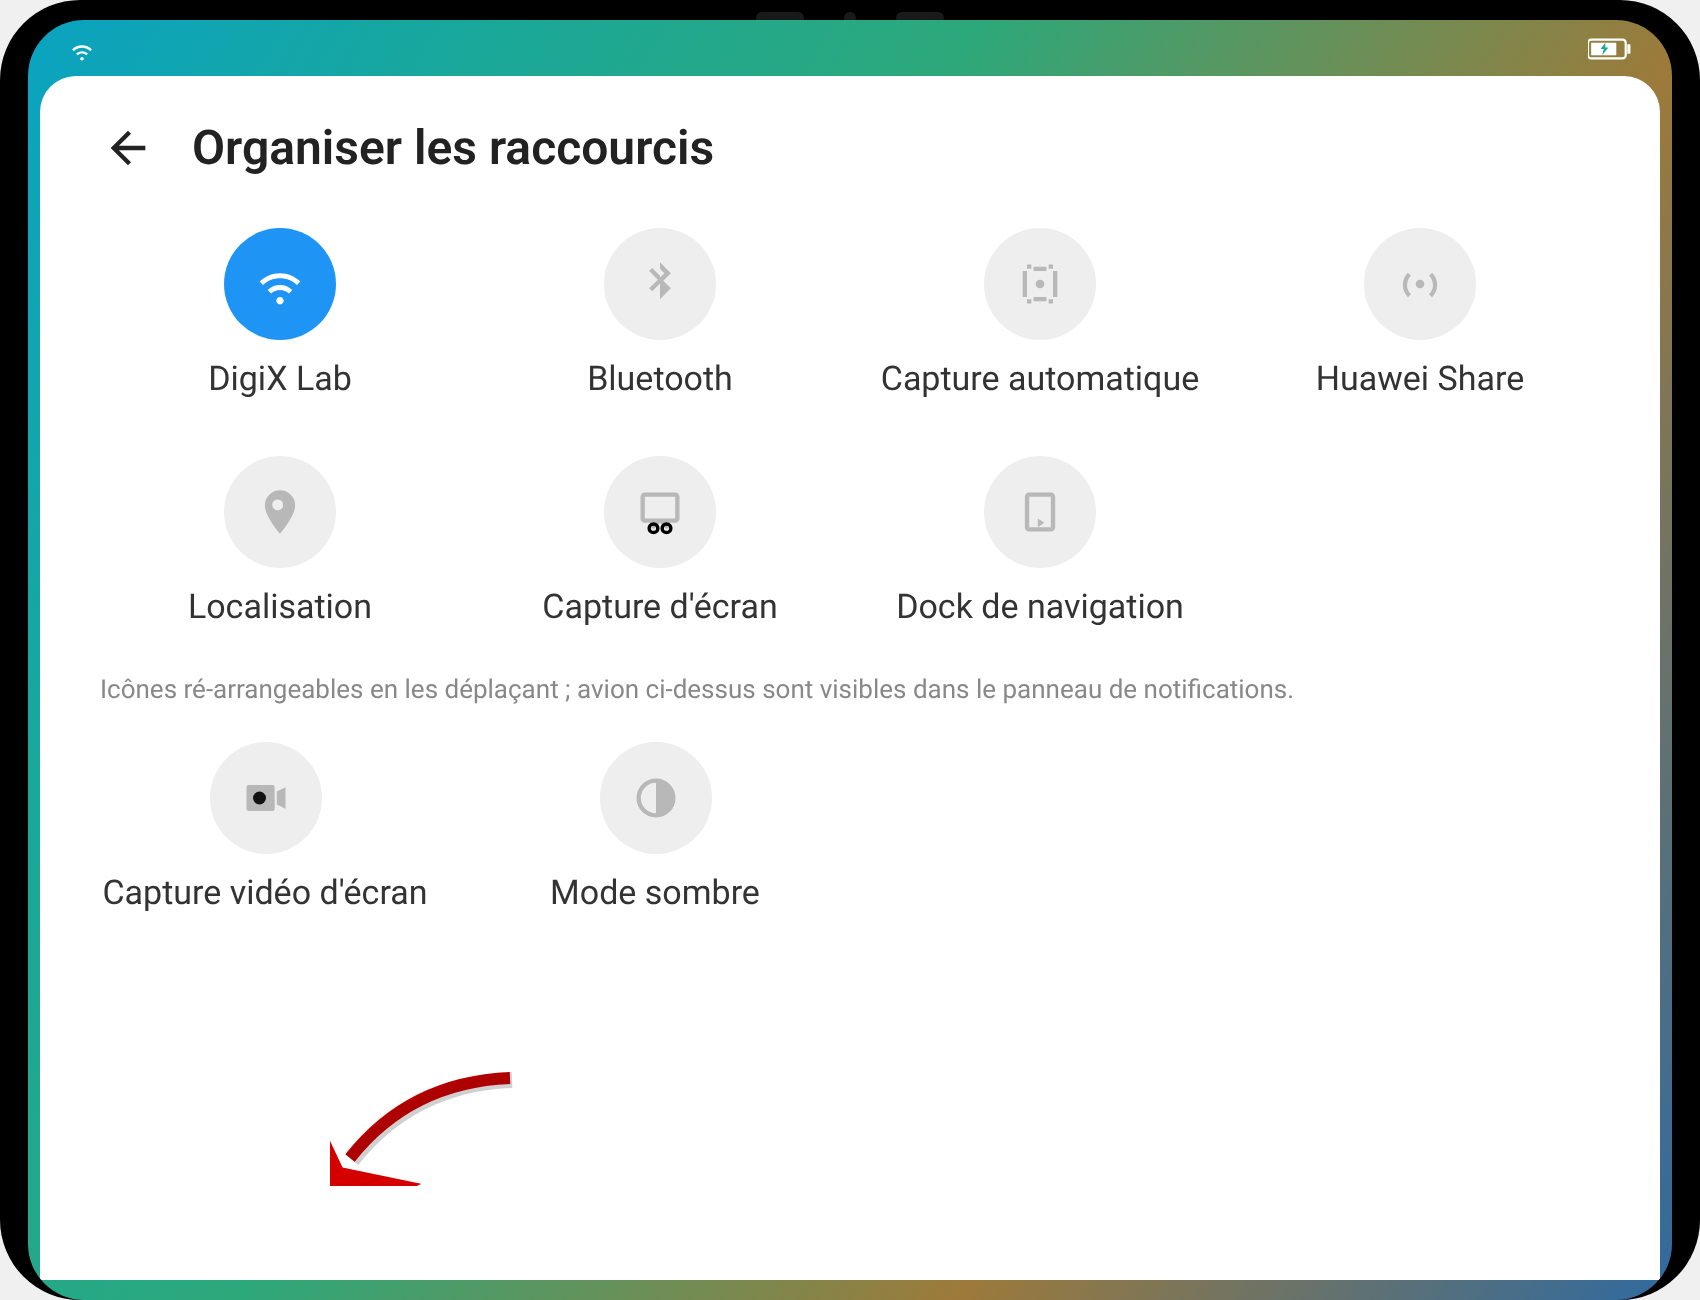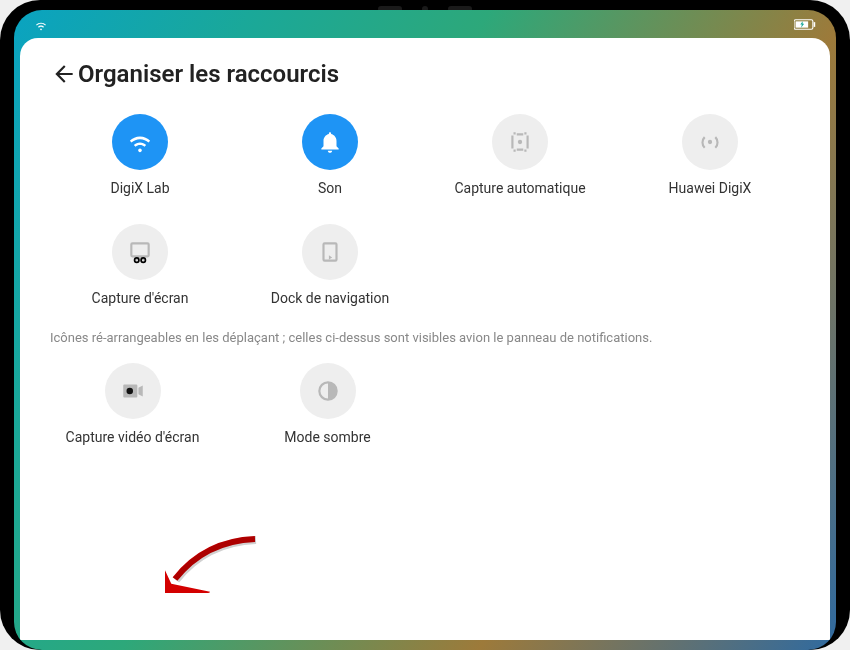--- a/index.html
+++ b/index.html
@@ -49,20 +49,21 @@
     border-radius: 18px 18px 0 0;
     height: calc(100% - 26px);
     margin-top: 2px;
     padding: 22px 30px 0 30px;
     overflow:hidden;
     position:relative;
   }
   .panel-header {
     display:flex;
     align-items:center;
+    gap: 18px;
     margin-bottom: 26px;
   }
   .panel-header h1 {
     font-size: 24px;
     font-weight: 600;
     color:#222;
   }
   .back-btn {
     width:28px; height:28px;
     display:flex; align-items:center; justify-content:center;
@@ -85,21 +86,21 @@
   .tile-icon {
     width:56px; height:56px;
     border-radius:50%;
     background:#eeeeee;
     display:flex; align-items:center; justify-content:center;
   }
   .tile-icon.active { background:#1e94f5; }
   .tile-icon svg { width:26px; height:26px; fill:#b8b8b8; }
   .tile-icon.active svg { fill:#fff; }
   .tile-label {
-    font-size:14px;
+    font-size:17px;
     color:#333;
     text-align:center;
     white-space:nowrap;
   }
   .hint {
     font-size:13px;
     color:#888;
     margin: 6px 0 18px 0;
   }
   .grid-lower {
@@ -156,43 +157,51 @@
       <div class="grid" id="grid-visible">
           <div class="tile">
             <div class="tile-icon active">
               <svg viewBox="0 0 24 24">
                 <path d="M12 18c.9 0 1.7.8 1.7 1.7S12.9 21.4 12 21.4s-1.7-.8-1.7-1.7.8-1.7 1.7-1.7zm0-5.5c2.2 0 4.2.9 5.7 2.3l-1.6 1.6c-1.1-1-2.5-1.6-4.1-1.6s-3 .6-4.1 1.6l-1.6-1.6c1.5-1.4 3.5-2.3 5.7-2.3zm0-5.5c3.7 0 7 1.5 9.4 3.9l-1.6 1.6C17.9 10.6 15.1 9.4 12 9.4S6.1 10.6 4.2 12.5L2.6 10.9C5 8.5 8.3 7 12 7z"></path>
               </svg>
             </div>
             <span class="tile-label">DigiX Lab</span>
           </div>
           <div class="tile">
-            <div class="tile-icon active">
-              <svg viewBox="0 0 24 24">
-                <path d="M12 22c1.1 0 2-.9 2-2h-4c0 1.1.9 2 2 2zm6-6V11c0-3.1-2.1-5.6-5-6.3V4c0-.6-.4-1-1-1s-1 .4-1 1v.7C8.1 5.4 6 7.9 6 11v5l-2 2v1h16v-1l-2-2z"></path>
-              </svg>
-            </div>
-            <span class="tile-label">Son</span>
+            <div class="tile-icon">
+              <svg viewBox="0 0 24 24">
+                <path d="M12 2l5 5-3.5 3.5L17 14l-5 5v-7.2L8.4 15.4 7 14l4-4-4-4 1.4-1.4L12 8.2V2zm2 5l-2-2v4l2-2zm0 8l-2 2v-4l2 2z"></path>
+              </svg>
+            </div>
+            <span class="tile-label">Bluetooth</span>
           </div>
           <div class="tile">
             <div class="tile-icon">
               <svg viewBox="0 0 24 24">
                 <path d="M16 3h2v2h-2zM6 3h2v2H6zM6 19h2v2H6zm10 0h2v2h-2zM4 6h2v12H4zm14 0h2v12h-2zM9 4h6v2H9zm0 14h6v2H9z"></path>
                 <circle cx="12" cy="12" r="2"></circle>
               </svg>
             </div>
             <span class="tile-label">Capture automatique</span>
           </div>
           <div class="tile">
             <div class="tile-icon">
               <svg viewBox="0 0 24 24">
                 <path d="M12 10a2 2 0 100 4 2 2 0 000-4zm-4.2-1.8a6 6 0 000 8.5l-1.4 1.4a8 8 0 010-11.3l1.4 1.4zm8.4 0l1.4-1.4a8 8 0 010 11.3l-1.4-1.4a6 6 0 000-8.5z"></path>
               </svg>
             </div>
-            <span class="tile-label">Huawei DigiX</span>
+            <span class="tile-label">Huawei Share</span>
+          </div>
+          <div class="tile">
+            <div class="tile-icon">
+              <svg viewBox="0 0 24 24">
+                <path d="M12 2a7 7 0 017 7c0 5-7 13-7 13S5 14 5 9a7 7 0 017-7zm0 4.5A2.5 2.5 0 1012 11a2.5 2.5 0 000-4.5z"></path>
+              </svg>
+            </div>
+            <span class="tile-label">Localisation</span>
           </div>
           <div class="tile">
             <div class="tile-icon">
               <svg viewBox="0 0 24 24">
                 <path d="M5 3h14a2 2 0 012 2v10a2 2 0 01-2 2h-5l2 2-1 1-3-3-3 3-1-1 2-2H5a2 2 0 01-2-2V5a2 2 0 012-2zm0 2v10h14V5H5z"></path>
                 <circle cx="9" cy="19.5" r="2" fill="none" stroke="currentColor" stroke-width="1.6"></circle>
                 <circle cx="15" cy="19.5" r="2" fill="none" stroke="currentColor" stroke-width="1.6"></circle>
               </svg>
             </div>
             <span class="tile-label">Capture d'écran</span>
@@ -200,21 +209,21 @@
           <div class="tile">
             <div class="tile-icon">
               <svg viewBox="0 0 24 24">
                 <path d="M7 3h10a2 2 0 012 2v14a2 2 0 01-2 2H7a2 2 0 01-2-2V5a2 2 0 012-2zm0 2v14h10V5H7zm4 10l3 2-3 2v-4z"></path>
               </svg>
             </div>
             <span class="tile-label">Dock de navigation</span>
           </div>
         </div>
 
-      <p class="hint">Icônes ré-arrangeables en les déplaçant ; celles ci-dessus sont visibles avion le panneau de notifications.</p>
+      <p class="hint">Icônes ré-arrangeables en les déplaçant ; avion ci-dessus sont visibles dans le panneau de notifications.</p>
 
       <div class="grid-lower" id="grid-hidden">
           <div class="tile">
             <div class="tile-icon">
               <svg viewBox="0 0 24 24">
                 <path d="M4 6h11a1 1 0 011 1v10a1 1 0 01-1 1H4a1 1 0 01-1-1V7a1 1 0 011-1zm13 3l4-2v10l-4-2V9z"></path>
                 <circle cx="9" cy="12" r="3" fill="currentColor" opacity="0.9"></circle>
               </svg>
             </div>
             <span class="tile-label">Capture vidéo d'écran</span>

